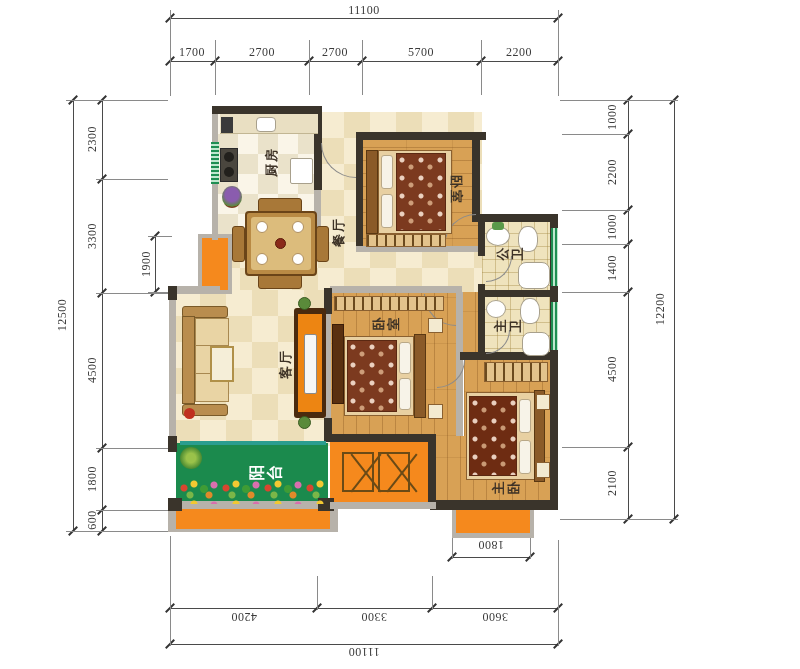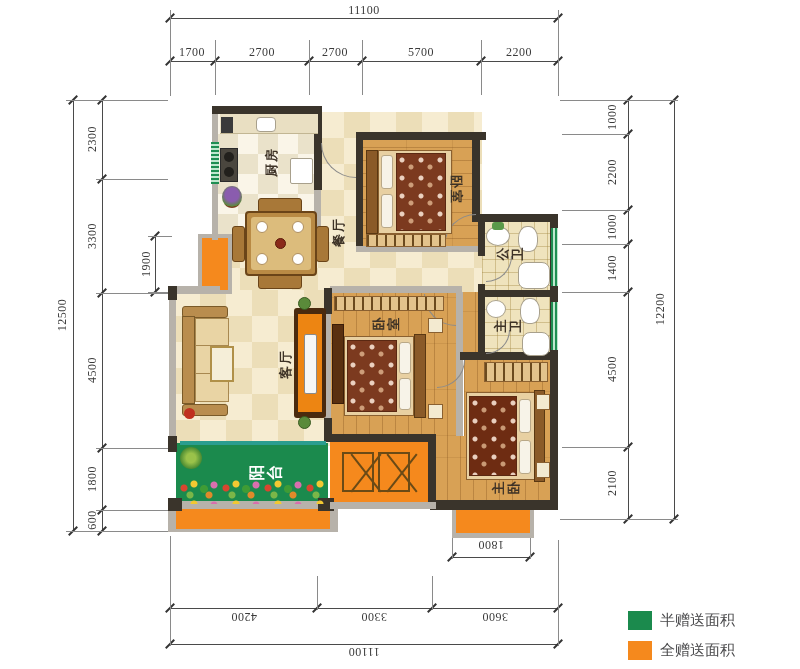--- a/index.html
+++ b/index.html
@@ -315,21 +315,13 @@
     </div>
   <div class="rlabel" style="left:486px;top:480px;width:40px;height:16px">
       <span>主</span>
       <span>卧</span>
     </div>
   <div class="rlabel" style="left:238px;top:462px;width:56px;height:20px;color:#ffffff;font-size:16px">
       <span>阳</span>
       <span>台</span>
     </div>
 
-  <div class="legrow" style="left:628px;top:610px;width:170px;height:20px">
-    <span class="sw st" style="background: rgb(27, 138, 77);"></span>
-    <span class="st">半赠送面积</span>
-  </div>
-  <div class="legrow" style="left:628px;top:640px;width:170px;height:20px">
-    <span class="sw st" style="background: rgb(245, 137, 29);"></span>
-    <span class="st">全赠送面积</span>
-  </div>
 </div>
 
 </body></html>

